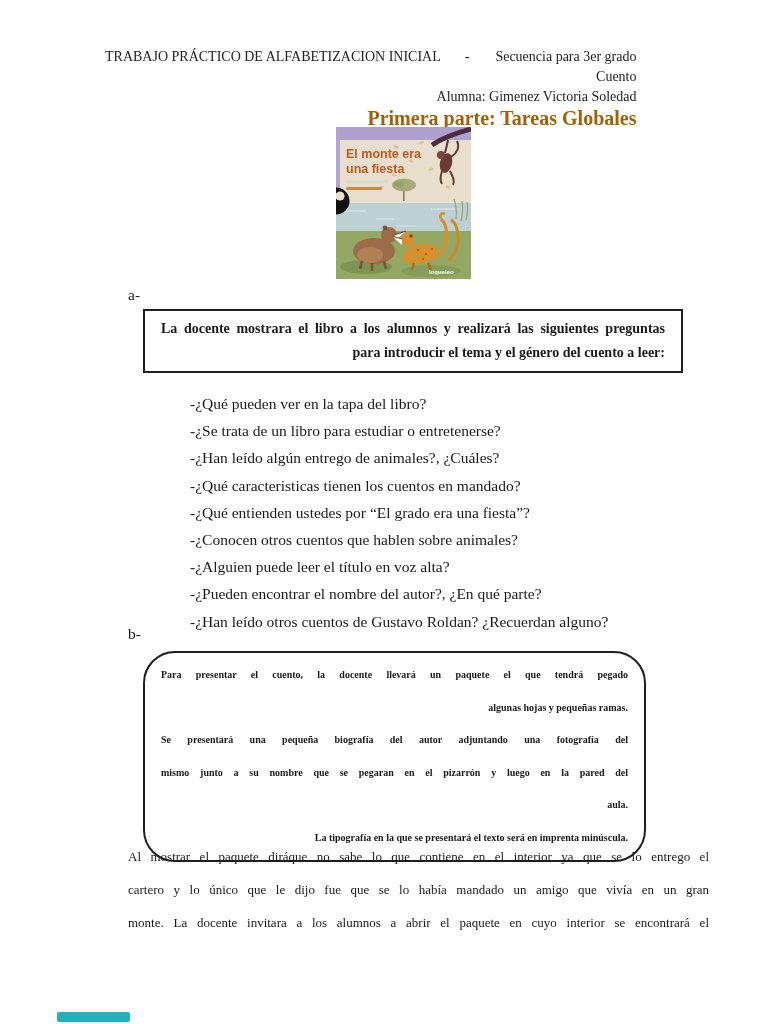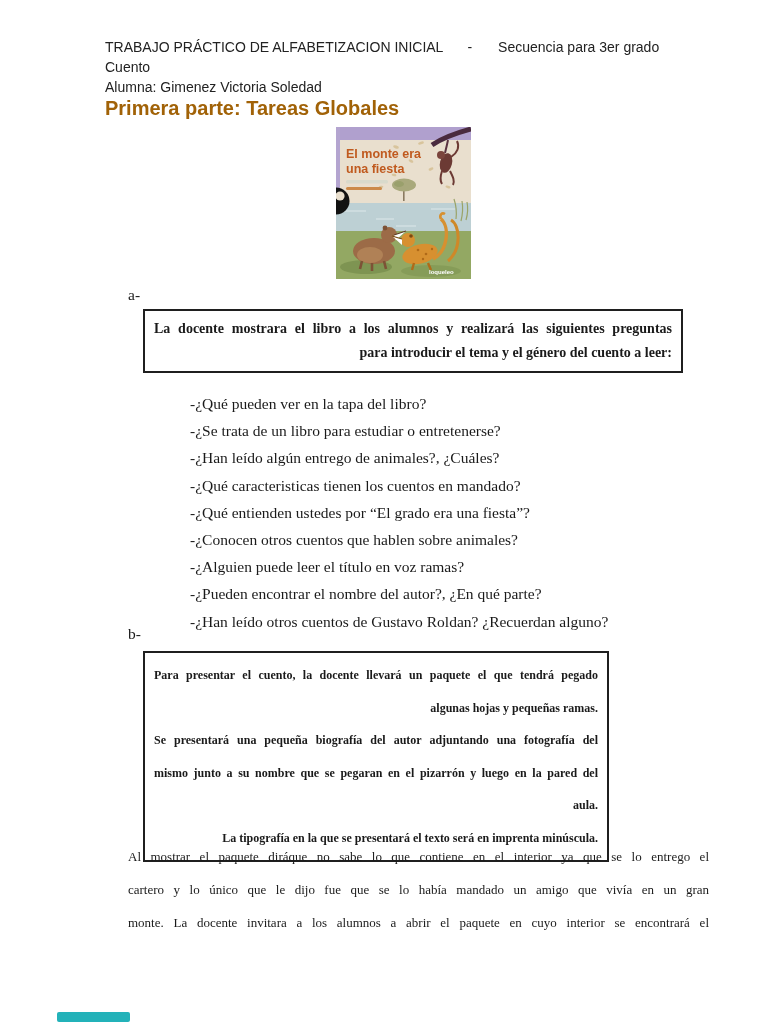--- a/index.html
+++ b/index.html
@@ -3,39 +3,39 @@
 <meta charset="utf-8">
 <style>
   * { margin: 0; padding: 0; box-sizing: border-box; }
   html, body { background: #ffffff; }
   body { width: 768px; height: 1024px; position: relative; overflow: hidden;
          font-family: "Liberation Serif", serif; color: #1a1a1a; }
 
   .page { position: absolute; inset: 0; background: #ffffff; }
 
   
-  .header { position: absolute; left: 105px; top: 37px;
-            font-family: Liberation Sans, sans-serif; font-size: 14px;
-            line-height: 20px; color: #222; }
+  .header { position: absolute; left: 105px; top: 47px;
+            font-family: Liberation Serif, serif; font-size: 14px;
+            line-height: 20px; color: #222; text-align: right; }
   .header .l1 .sep { display: inline-block; margin: 0 26px 0 24px; }
   .header .l4 { font-weight: bold; font-size: 20px; margin-top: 1px; color: #a16207; }
 
   
   .cover { position: absolute; left: 336px; top: 127px; width: 135px; height: 152px; }
 
   
   .sec-label { position: absolute; left: 128px; font-size: 15.5px; }
   .sec-a { top: 286px; }
   .sec-b { top: 625px; }
 
   
   .frame { position: absolute; left: 143px; border: 2px solid #1f1f1f;
-           background: #fff; font-weight: bold; padding: 6px 9px; }
+           background: #fff; font-weight: bold; padding: 6px 16px; }
   .frame-a { top: 309px; width: 540px; font-size: 14px; line-height: 24px; }
-  .frame-b { top: 651px; width: 466px; font-size: 12px; line-height: 32.5px; }
+  .frame-b { top: 651px; width: 503px; font-size: 10px; line-height: 32.5px; border-radius: 32px; }
   .jline { text-align: justify; text-align-last: justify; }
   .lline { text-align: right; }
 
   
   .questions { position: absolute; left: 150px; top: 390px; list-style: none;
                font-size: 15.5px; line-height: 27.2px; width: 540px; margin-left: 40px; }
 
   
   .closing { position: absolute; left: 128px; top: 840px; width: 581px;
              font-size: 13px; line-height: 33px; }
@@ -153,21 +153,21 @@
     <div class="lline">para introducir el tema y el género del cuento a leer:</div>
   </div>
 
   <ul class="questions">
     <li>-¿Qué pueden ver en la tapa del libro?</li>
     <li>-¿Se trata de un libro para estudiar o entretenerse?</li>
     <li>-¿Han leído  algún entrego de animales?, ¿Cuáles?</li>
     <li>-¿Qué caracteristicas tienen los cuentos en mandado?</li>
     <li>-¿Qué entienden ustedes por “El grado era una fiesta”?</li>
     <li>-¿Conocen otros cuentos que hablen sobre animales?</li>
-    <li>-¿Alguien puede leer el título en voz ramas?</li>
+    <li>-¿Alguien puede leer el título en voz alta?</li>
     <li>-¿Pueden encontrar el nombre del autor?, ¿En qué parte?</li>
     <li>-¿Han leído otros cuentos de Gustavo Roldan? ¿Recuerdan alguno?</li>
   </ul>
 
   <div class="sec-label sec-b">b-</div>
 
   <div class="frame frame-b">
     <div class="jline">Para presentar el cuento, la docente llevará un paquete el que tendrá pegado</div>
     <div class="lline">algunas hojas y pequeñas ramas.</div>
     <div class="jline">Se presentará una pequeña biografía del autor adjuntando una fotografía del</div>

